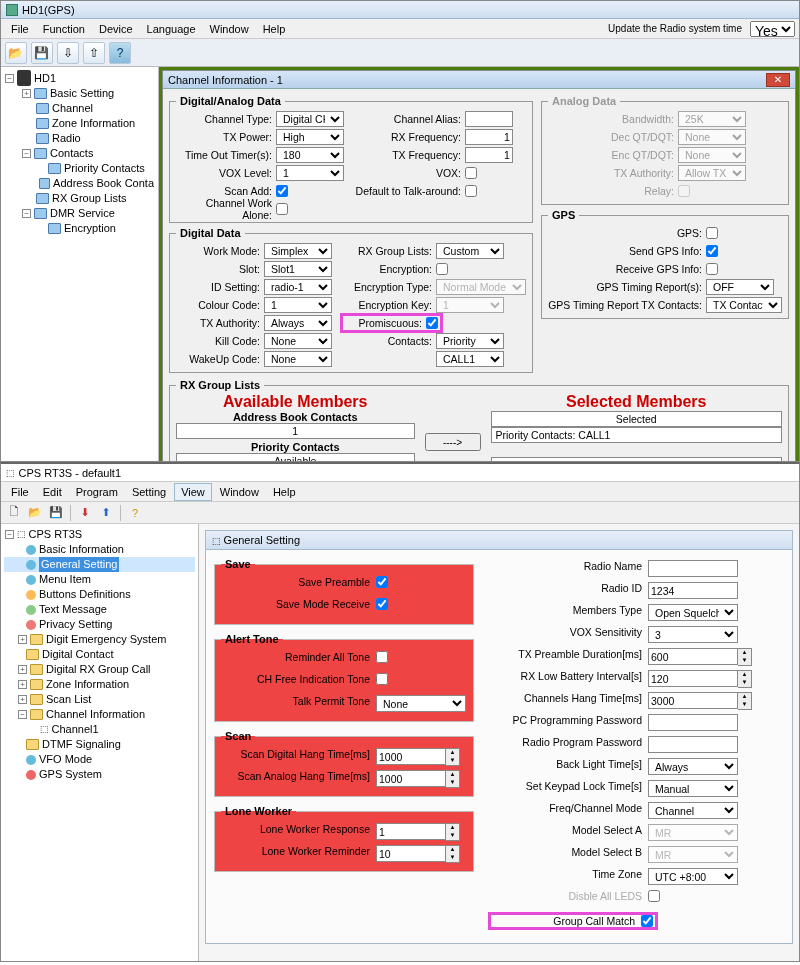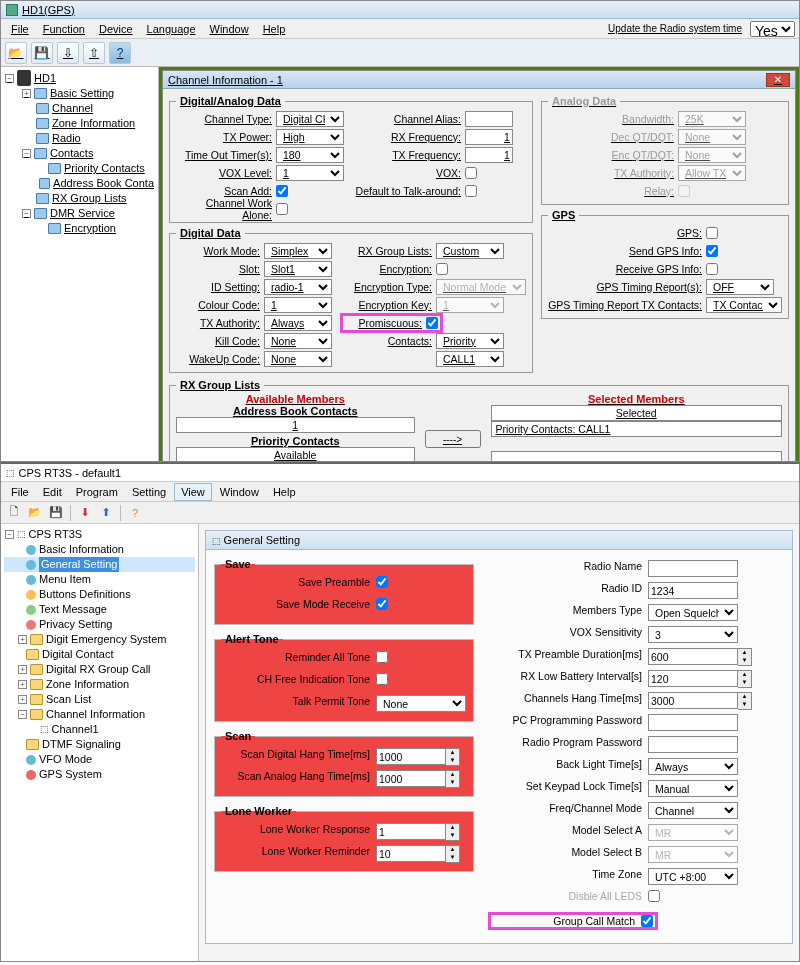--- a/index.html
+++ b/index.html
@@ -34,21 +34,21 @@
   .row2 { display:flex; gap:8px; }
   .col { flex:1; }
   .frow { display:flex; align-items:center; margin:1px 0; height:17px;}
   .frow label { text-align:right; padding-right:4px; font-size:10.5px; }
   .frow select, .frow input[type=text] { height:16px; font-size:10.5px; border:1px solid #888; background:#fff; padding:0 2px;}
   .frow select { width:68px; }
   .frow select.wide { width:90px; }
   .frow input.w80 { width:48px;padding-left:38px; }
   input[type=checkbox] { width:12px; height:12px; margin:0; }
   .hl-pink { border:3px solid #e84ad8; padding:1px 2px; }
-  .redtxt { color:#c00; font-weight:bold; text-align:center; font-size:11px;}
+  .redtxt { color:#c00; font-weight:bold; text-align:center; font-size:16px;}
   .listbox { border:1px solid #888; background:#fff; height:16px; padding:1px 4px; font-size:10.5px; overflow:hidden;}
   
   .toolbar2 { background:#f0f0f0; padding:2px 4px; display:flex; gap:3px; align-items:center; border-bottom:1px solid #ccc; height:22px;}
   .tbtn2 { width:18px; height:18px; display:flex; align-items:center; justify-content:center; font-size:11px; }
   .sep { width:1px; height:16px; background:#bbb; margin:0 2px;}
   .content2 { flex:1; background:#f5f5f5; padding:6px; position:relative;}
   .gs-title { background:linear-gradient(#e7eef7,#cfdff1); padding:3px 6px; border:1px solid #a7b9cc; border-bottom:none; font-size:11px;}
   .gs-body { border:1px solid #a7b9cc; background:#fbfbfb; padding:6px 8px; display:flex; gap:14px;}
   .gs-left { width:260px; }
   .gs-right { flex:1; }
@@ -59,21 +59,21 @@
   .spin { display:flex; }
   .spin input { width:70px; }
   .spin .arrows { width:14px; border:1px solid #888; border-left:none; display:flex; flex-direction:column;}
   .spin .arrows div { flex:1; font-size:6px; text-align:center; line-height:7px; background:#eee;}
   .rcol .frow2 label { width:160px; }
   .rcol .frow2 select, .rcol .frow2 input[type=text] { width:90px; }
 </style>
 </head>
 <body>
 
-<div class="window" style="height:462px; overflow:hidden;text-decoration:underline;">
+<div class="window" style="height:462px; overflow:hidden;">
   <div class="titlebar">
     <span class="t-icon"></span>
     <span>HD1(GPS)</span>
   </div>
   <div class="menubar">
     <span>File</span>
     <span>Function</span>
     <span>Device</span>
     <span>Language</span>
     <span>Window</span>

